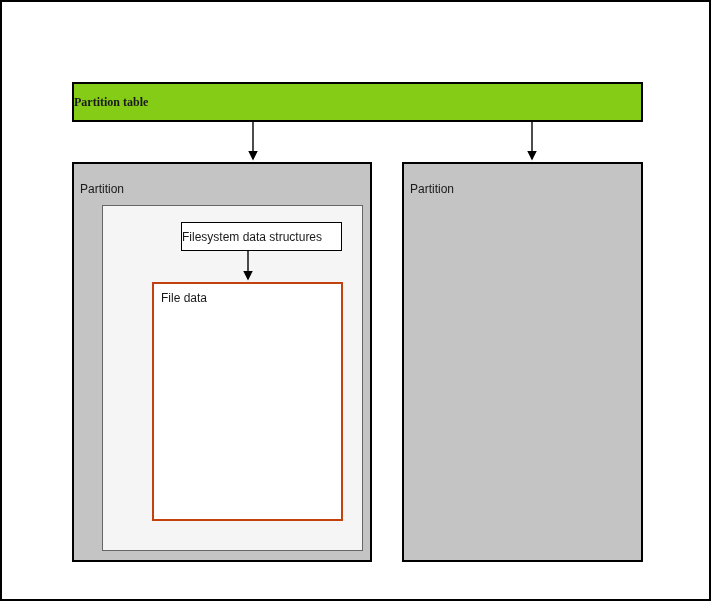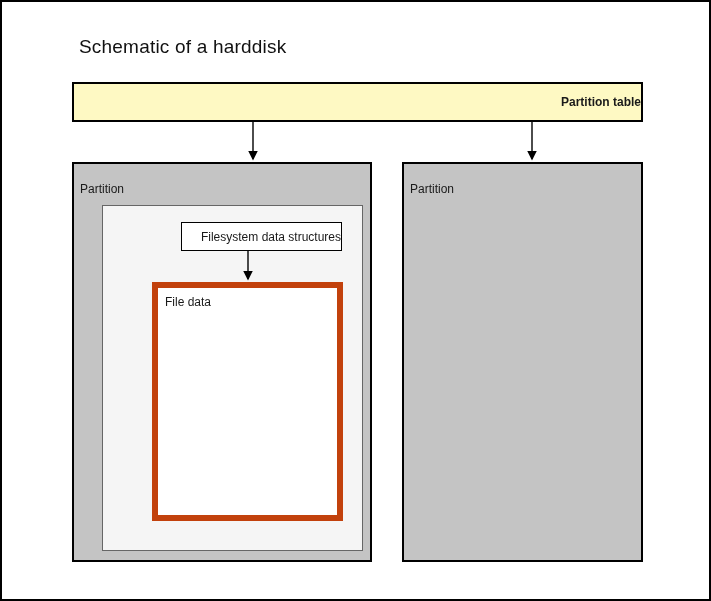--- a/index.html
+++ b/index.html
@@ -29,25 +29,26 @@
   }
   .box {
     position: absolute;
     box-sizing: border-box;
   }
   .partition-table {
     left: 70px;
     top: 80px;
     width: 571px;
     height: 40px;
-    background: #fef9c3;
+    background: #84cc16;
     border: 2px solid #000000;
     display: flex;
     align-items: center;
-    justify-content: flex-end;
+    justify-content: flex-start;
+    font-family: Liberation Serif, serif;
   }
   .partition-table .box-label {
     font-size: 12px;
     font-weight: 700;
     color: #1a1a1a;
   }
   .partition {
     top: 160px;
     height: 400px;
     background: #c4c4c4;
@@ -74,35 +75,35 @@
   }
   .fs-structures {
     left: 179px;
     top: 220px;
     width: 161px;
     height: 29px;
     background: #ffffff;
     border: 1px solid #000000;
     display: flex;
     align-items: center;
-    justify-content: flex-end;
+    justify-content: flex-start;
   }
   .fs-structures .box-label {
     font-size: 12px;
     font-weight: 400;
     color: #1a1a1a;
     white-space: nowrap;
   }
   .file-data {
     left: 150px;
     top: 280px;
     width: 191px;
     height: 239px;
     background: #ffffff;
-    border: 6px solid #c2410c;
+    border: 2px solid #c2410c;
   }
   .file-data .box-label {
     position: absolute;
     left: 7px;
     top: 7px;
     font-size: 12px;
     font-weight: 400;
     color: #1a1a1a;
     white-space: nowrap;
   }
@@ -113,21 +114,20 @@
     width: 711px;
     height: 601px;
     pointer-events: none;
   }
 </style>
 </head>
 <body>
 
 <div class="canvas">
 
-  <div class="diagram-title">Schematic of a harddisk</div>
 
   <div class="box partition-table">
     <span class="box-label">Partition table</span>
   </div>
 
   <div class="box partition partition-left">
     <span class="partition-label">Partition</span>
   </div>
 
   <div class="box partition partition-right">

